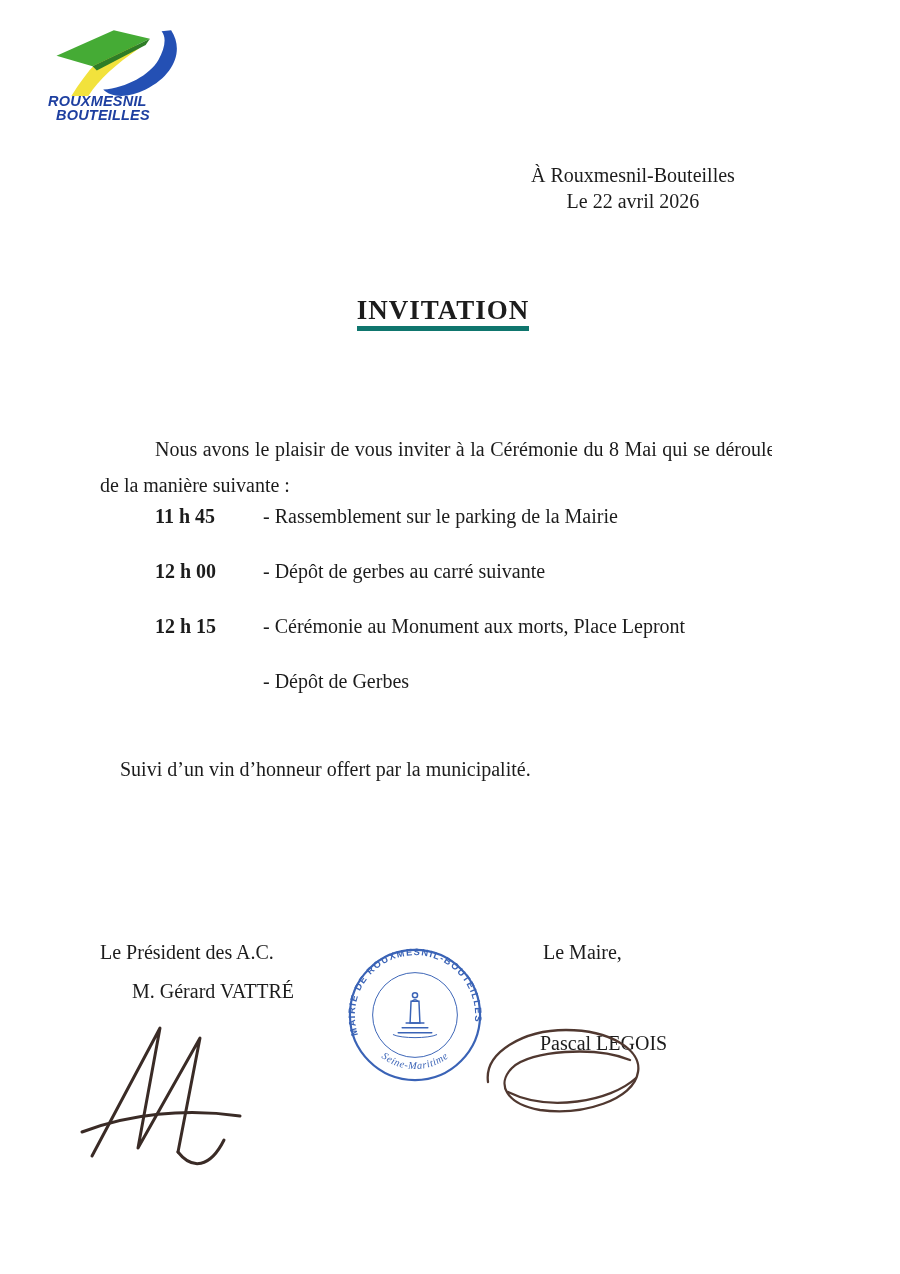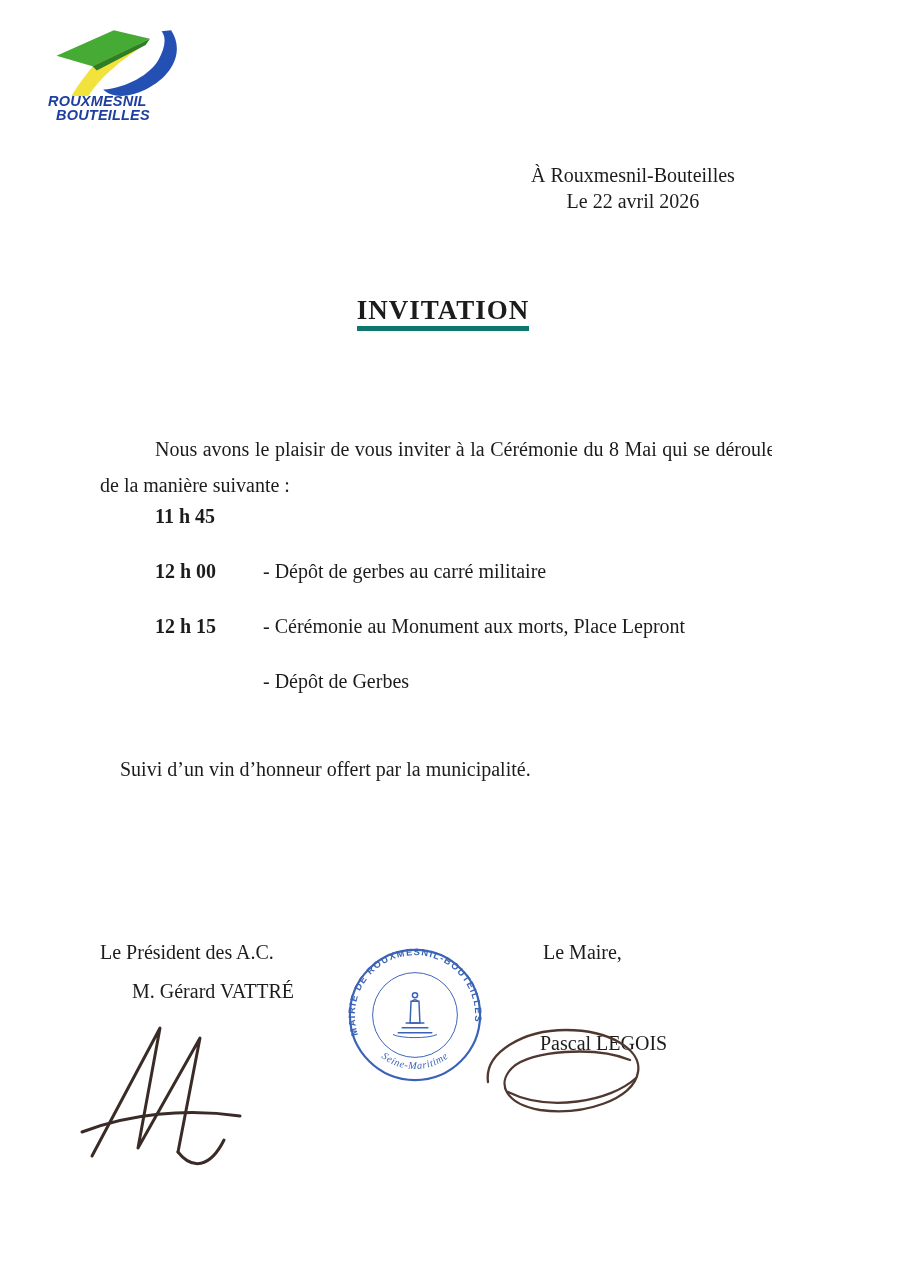--- a/index.html
+++ b/index.html
@@ -86,24 +86,25 @@
 
   <div class="title-wrap">
     <span>INVITATION</span>
   </div>
 
   <p class="intro">Nous avons le plaisir de vous inviter à la Cérémonie du 8 Mai qui se déroulera de la manière suivante :</p>
 
   <div class="schedule">
     <div class="sched-row">
       <span class="time">11 h 45</span>
+      <span class="item">- Rassemblement sur le parking de la Mairie</span>
     </div>
     <div class="sched-row">
       <span class="time">12 h 00</span>
-      <span class="item">- Dépôt de gerbes au carré militaire</span>
+      <span class="item">- Dépôt de gerbes au carré suivante</span>
     </div>
     <div class="sched-row">
       <span class="time">12 h 15</span>
       <span class="item">- Cérémonie au Monument aux morts, Place Lepront</span>
     </div>
     <div class="sched-row">
       <span class="time"></span>
       <span class="item">- Dépôt de Gerbes</span>
     </div>
   </div>

